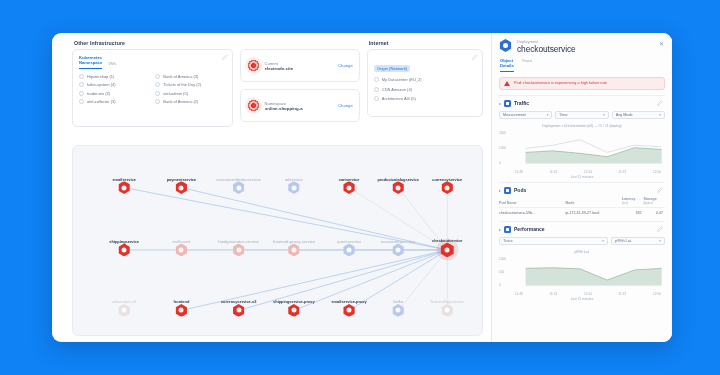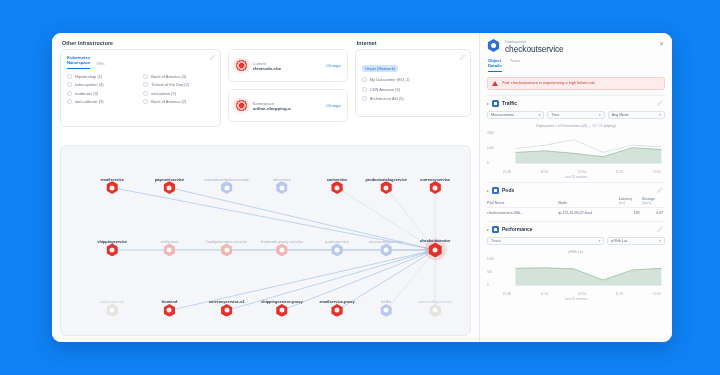--- a/index.html
+++ b/index.html
@@ -13,20 +13,21 @@
   
   .app-window{
     position:absolute;
     left:52px; top:33px;
     width:620px; height:309px;
     background:#ffffff;
     border-radius:9px;
     box-shadow:0 6px 22px rgba(0,40,90,.28);
     overflow:hidden;
     display:flex;
+    padding-left:12px;
   }
   .left-pane{
     position:relative;
     width:427px; height:100%;
     background:#ffffff;
     padding:7px 8px 0 8px;
   }
   .right-pane{
     position:relative;
     width:193px; height:100%;

